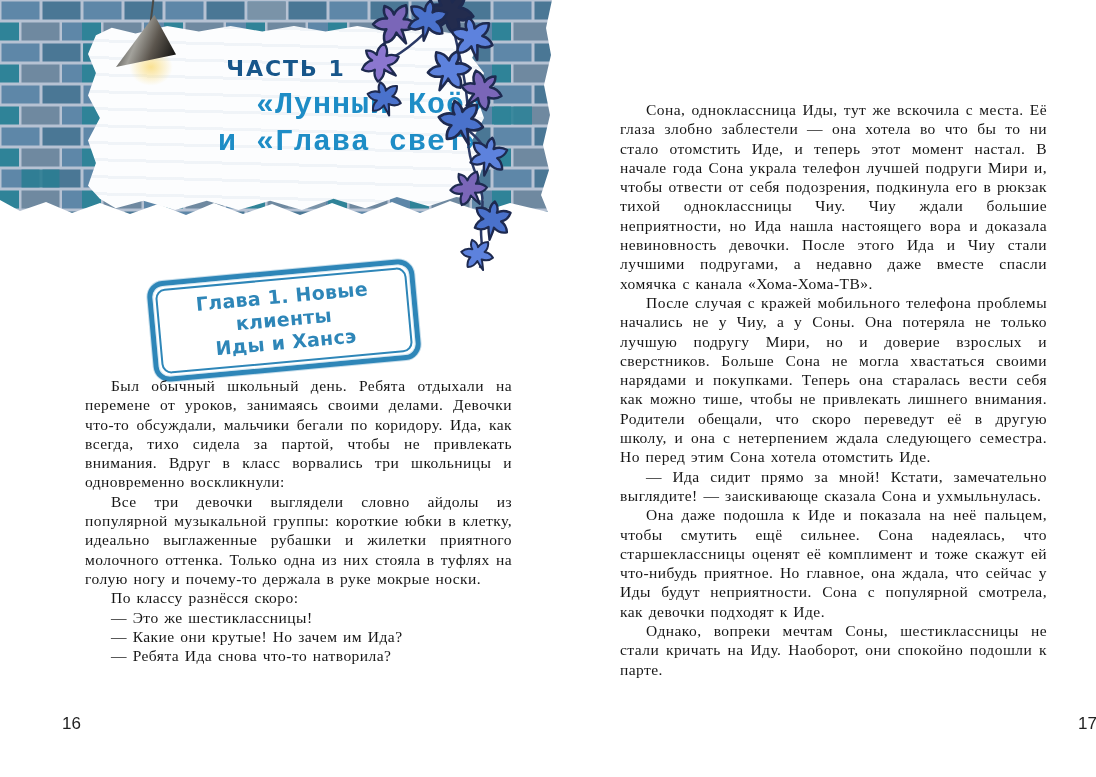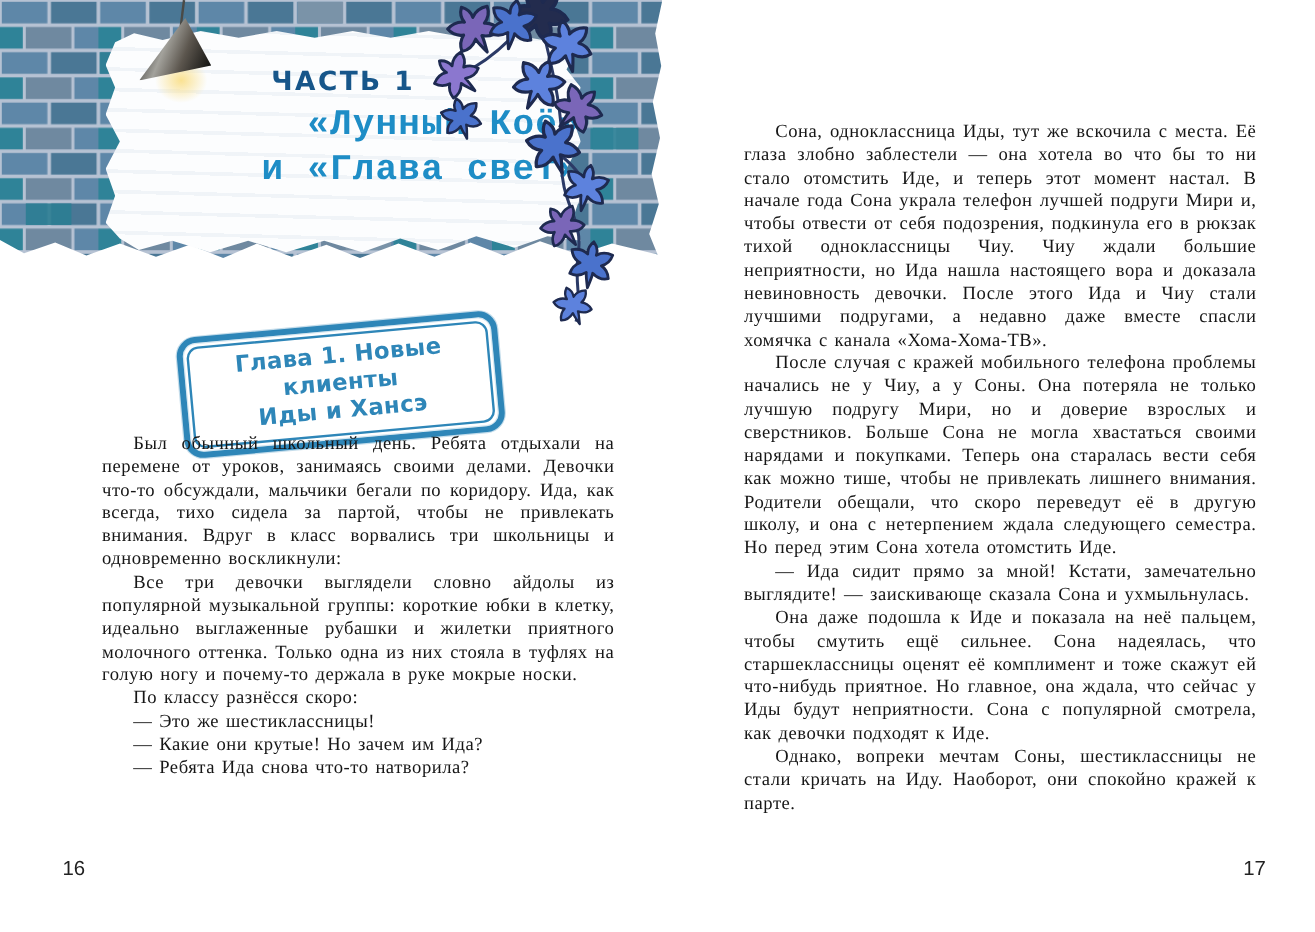--- a/index.html
+++ b/index.html
@@ -74,35 +74,35 @@
     border:2px solid var(--c-chapter_blue,#2e86b8);border-radius:10px;
     padding:5px 8px 7px;text-align:center;
   }
   .chapter-line{
     font-family:"DejaVu Sans", sans-serif;font-weight:bold;
     font-size:19px;line-height:23px;color:var(--c-chapter_blue,#2e86b8);letter-spacing:.3px;
   }
 
   
   .text-col{position:absolute;width:427px;z-index:6;}
-  .text-col.left{left:85px;top:360px;}
+  .text-col.left{left:85px;top:376px;}
   .text-col.right{left:620px;top:62px;margin-top:38px;}
   .text-col p{
     margin:0;text-indent:26px;text-align:justify;
     font-size:15.5px;line-height:19.3px;letter-spacing:.45px;word-spacing:1.4px;
     color:var(--c-body_text,#161616);
   }
 
   
   .page-num{
     position:absolute;top:714px;z-index:6;
     font-family:"Liberation Sans", sans-serif;font-size:17px;color:#222;
   }
-  .page-num.left{left:52px;}
-  .page-num.right{left:1036px;text-align:center;}
+  .page-num.left{left:62px;}
+  .page-num.right{left:1078px;text-align:center;}
 </style>
 </head>
 <body>
 
 <div class="spread">
 
   <div class="wall">
     <svg width="552" height="220" xmlns="http://www.w3.org/2000/svg">
       <defs>
         <pattern id="bricks" width="82" height="42" patternUnits="userSpaceOnUse">
@@ -181,19 +181,19 @@
     <p>— Это же шестиклассницы!</p>
     <p>— Какие они крутые! Но зачем им Ида?</p>
     <p>— Ребята Ида снова что-то натворила?</p>
   </div>
 
   <div class="text-col right">
     <p>Сона, одноклассница Иды, тут же вскочила с места. Её глаза злобно заблестели — она хотела во что бы то ни стало отомстить Иде, и теперь этот момент настал. В начале года Сона украла телефон лучшей подруги Мири и, чтобы отвести от себя подозрения, подкинула его в рюкзак тихой одноклассницы Чиу. Чиу ждали большие неприятности, но Ида нашла настоящего вора и доказала невиновность девочки. После этого Ида и Чиу стали лучшими подругами, а недавно даже вместе спасли хомячка с канала «Хома-Хома-ТВ».</p>
     <p>После случая с кражей мобильного телефона проблемы начались не у Чиу, а у Соны. Она потеряла не только лучшую подругу Мири, но и доверие взрослых и сверстников. Больше Сона не могла хвастаться своими нарядами и покупками. Теперь она старалась вести себя как можно тише, чтобы не привлекать лишнего внимания. Родители обещали, что скоро переведут её в другую школу, и она с нетерпением ждала следующего семестра. Но перед этим Сона хотела отомстить Иде.</p>
     <p>— Ида сидит прямо за мной! Кстати, замечательно выглядите! — заискивающе сказала Сона и ухмыльнулась.</p>
     <p>Она даже подошла к Иде и показала на неё пальцем, чтобы смутить ещё сильнее. Сона надеялась, что старшеклассницы оценят её комплимент и тоже скажут ей что-нибудь приятное. Но главное, она ждала, что сейчас у Иды будут неприятности. Сона с популярной смотрела, как девочки подходят к Иде.</p>
-    <p>Однако, вопреки мечтам Соны, шестиклассницы не стали кричать на Иду. Наоборот, они спокойно кражей к парте.</p>
+    <p>Однако, вопреки мечтам Соны, шестиклассницы не стали кричать на Иду. Наоборот, они спокойно подошли к парте.</p>
   </div>
 
   <div class="page-num left">16</div>
   <div class="page-num right">17</div>
 
 </div>
 
 </body></html>

